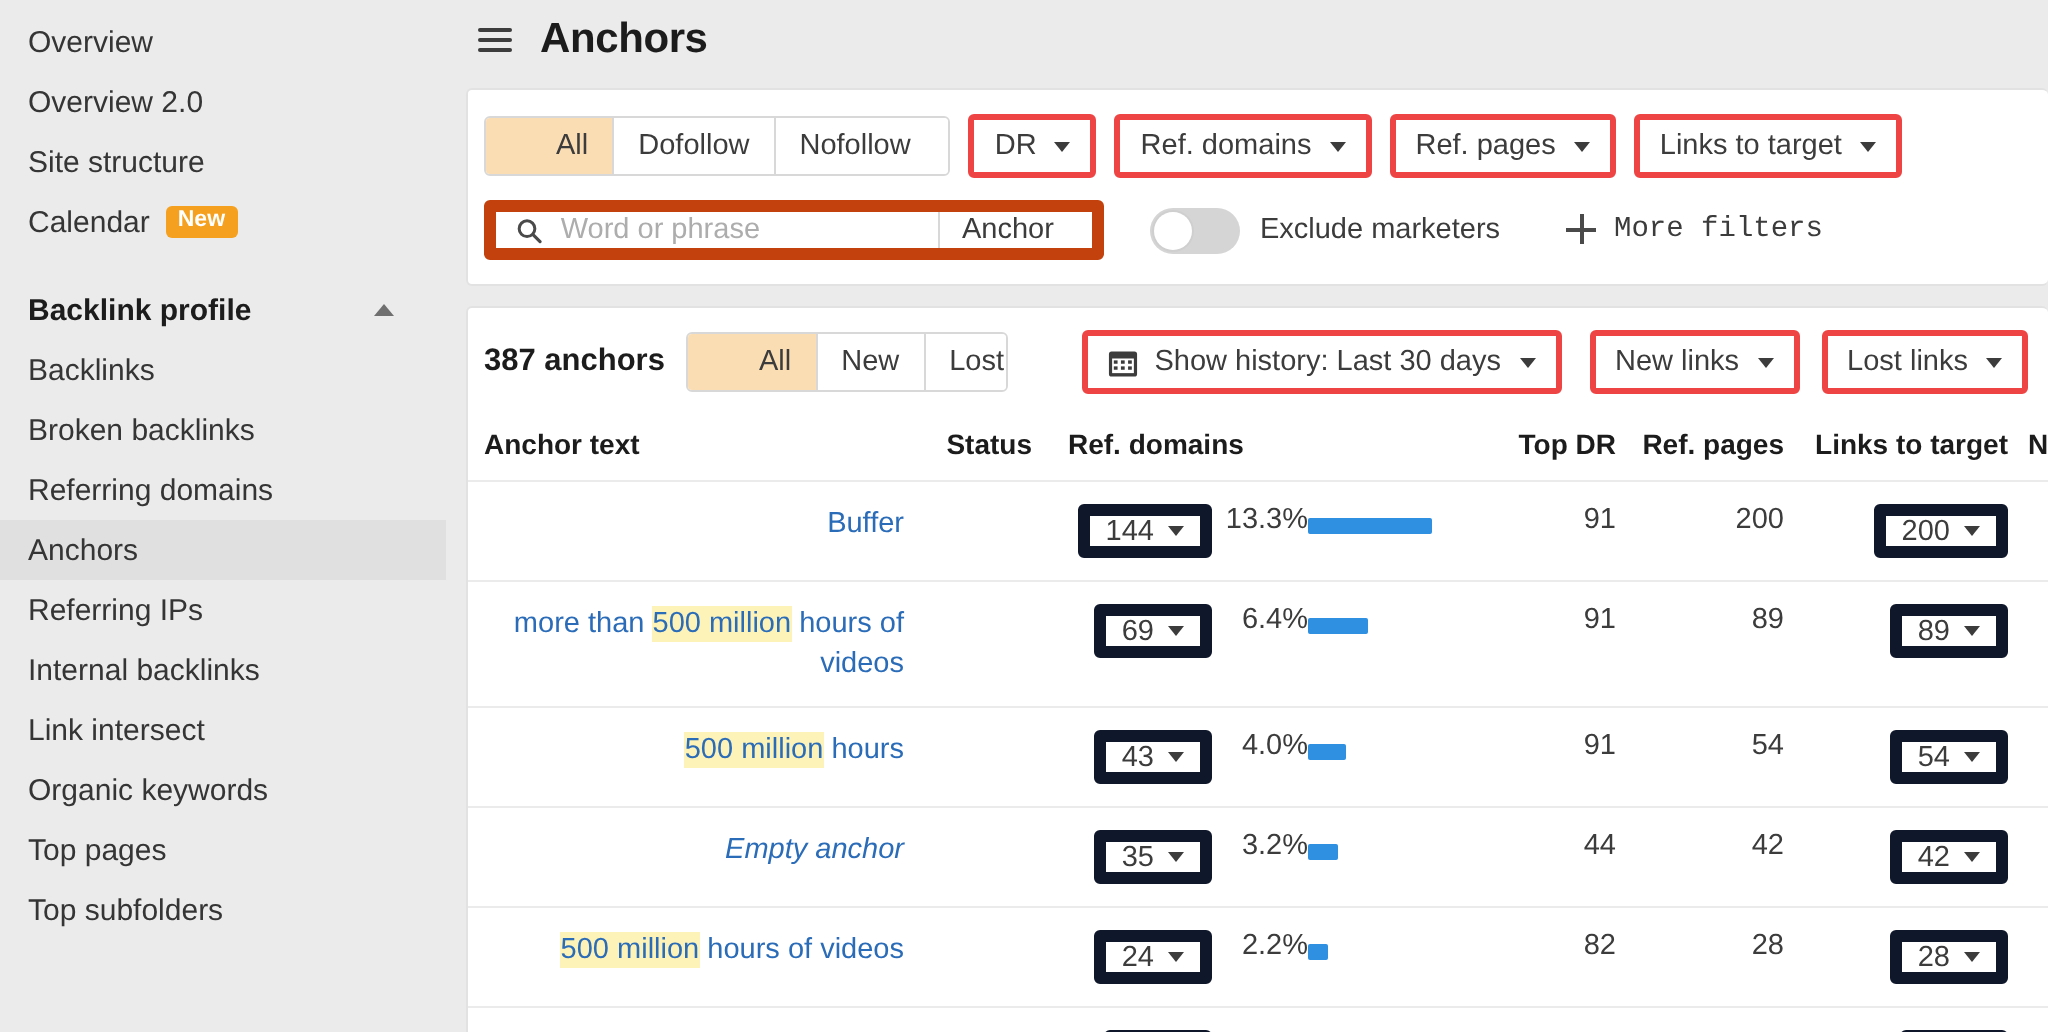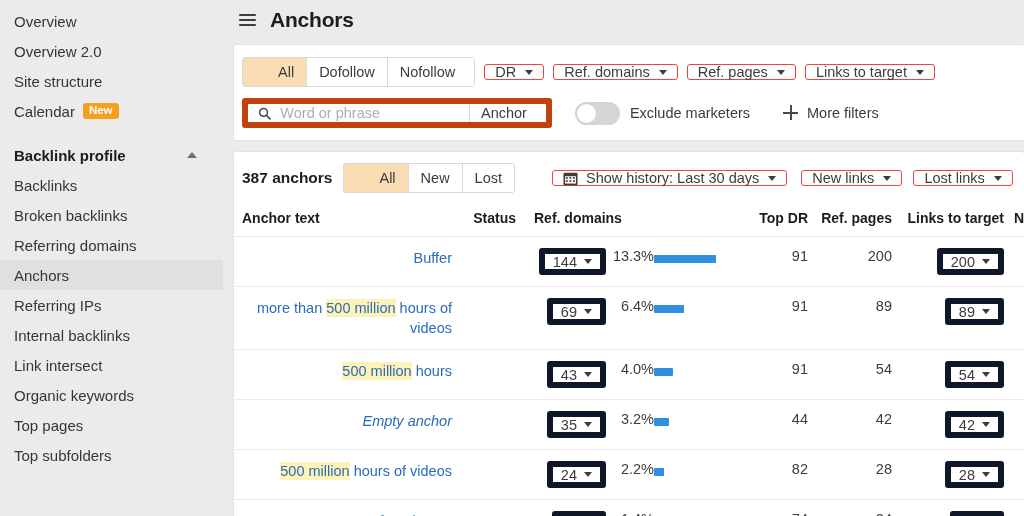--- a/index.html
+++ b/index.html
@@ -84,22 +84,22 @@
     border-right: none;
     overflow: hidden;
   }
   .filter-panel { padding: 12px 0 12px 8px; }
 
   .filter-row { display: flex; align-items: center; gap: 9px; padding-left: 0; }
   .filter-row + .filter-row { margin-top: 11px; }
 
   
   .btn {
-    height: 16px;
-    border: 1px solid #ef4444;
+    height: 32px;
+    border: 3px solid #ef4444;
     border-radius: 3px;
     background: #ffffff;
     color: #3c3c3c;
     font-size: 14.5px;
     display: inline-flex;
     align-items: center;
     gap: 8px;
     padding: 0 10px;
     white-space: nowrap;
     cursor: pointer;
@@ -174,21 +174,21 @@
   }
   .toggle .knob {
     position: absolute; top: 2px; left: 2px;
     width: 19px; height: 19px; border-radius: 50%;
     background: #ffffff;
     box-shadow: 0 0 0 1px #cfcfcf;
   }
   .toggle-label { font-size: 14.5px; color: #3c3c3c; margin-left: 10px; white-space: nowrap; }
   .more-filters {
     display: inline-flex; gap: 9px;
-    font-size: 14.5px; color: #3c3c3c; margin-left: 24px; cursor: pointer;
+    font-size: 14.5px; color: #3c3c3c; margin-left: 24px; cursor: pointer; font-family: Liberation Mono, monospace;
   }
   .plus {
     position: relative; width: 15px; height: 15px; flex: 0 0 15px;
   }
   .plus::before, .plus::after {
     content: ""; position: absolute; background: #4a4a4a;
   }
   .plus::before { left: 0; top: 6.5px; width: 15px; height: 2px; }
   .plus::after  { top: 0; left: 6.5px; height: 15px; width: 2px; }
 

